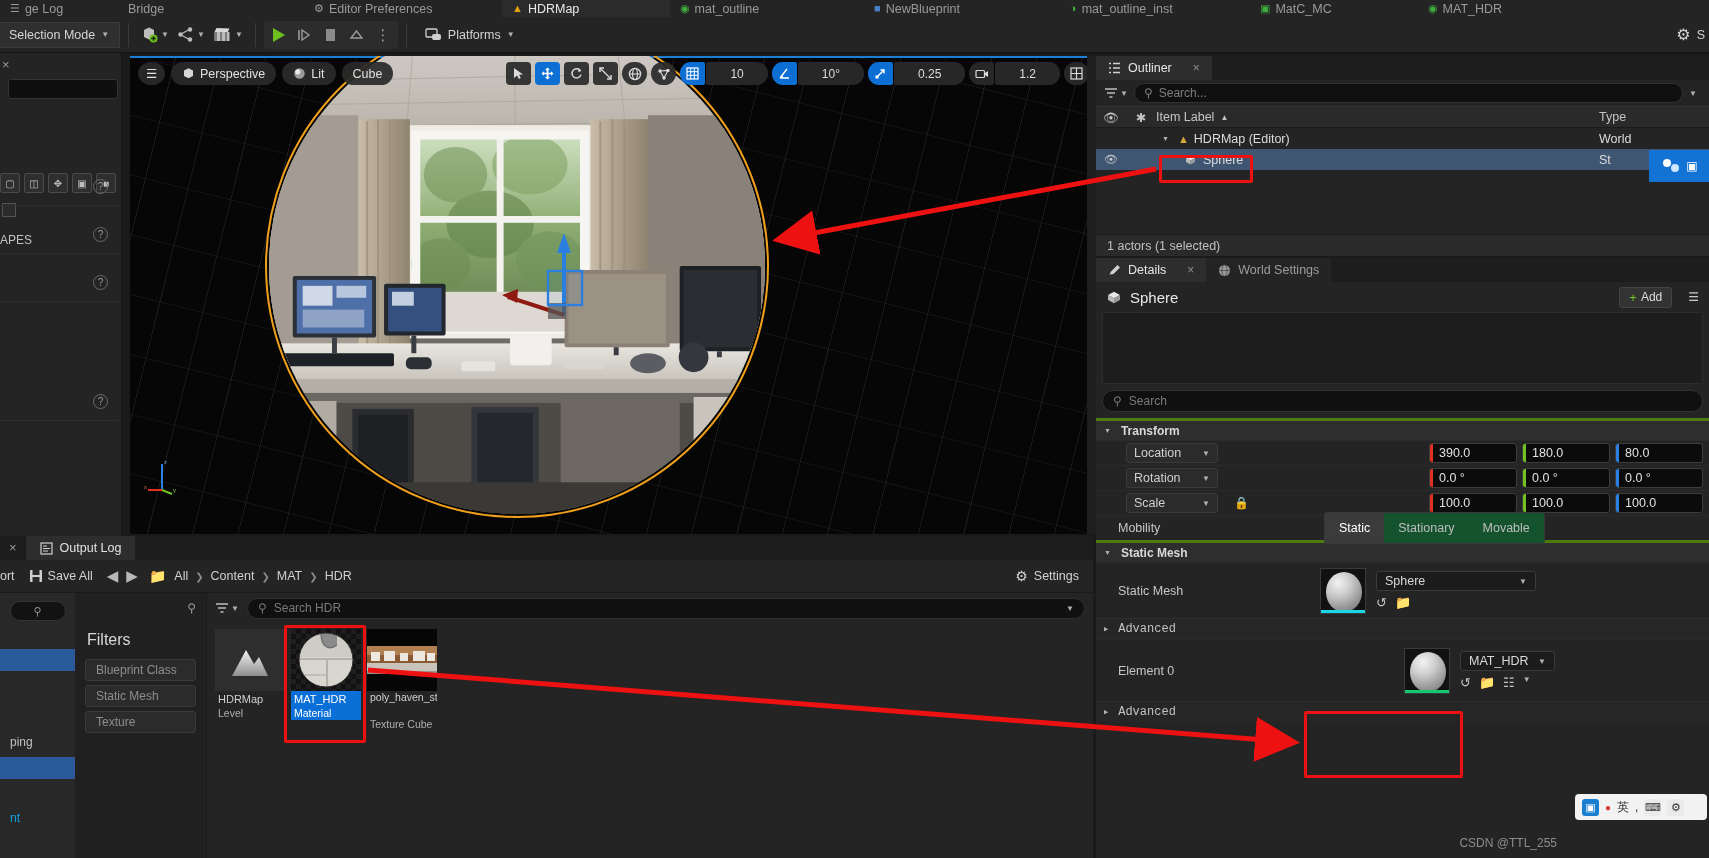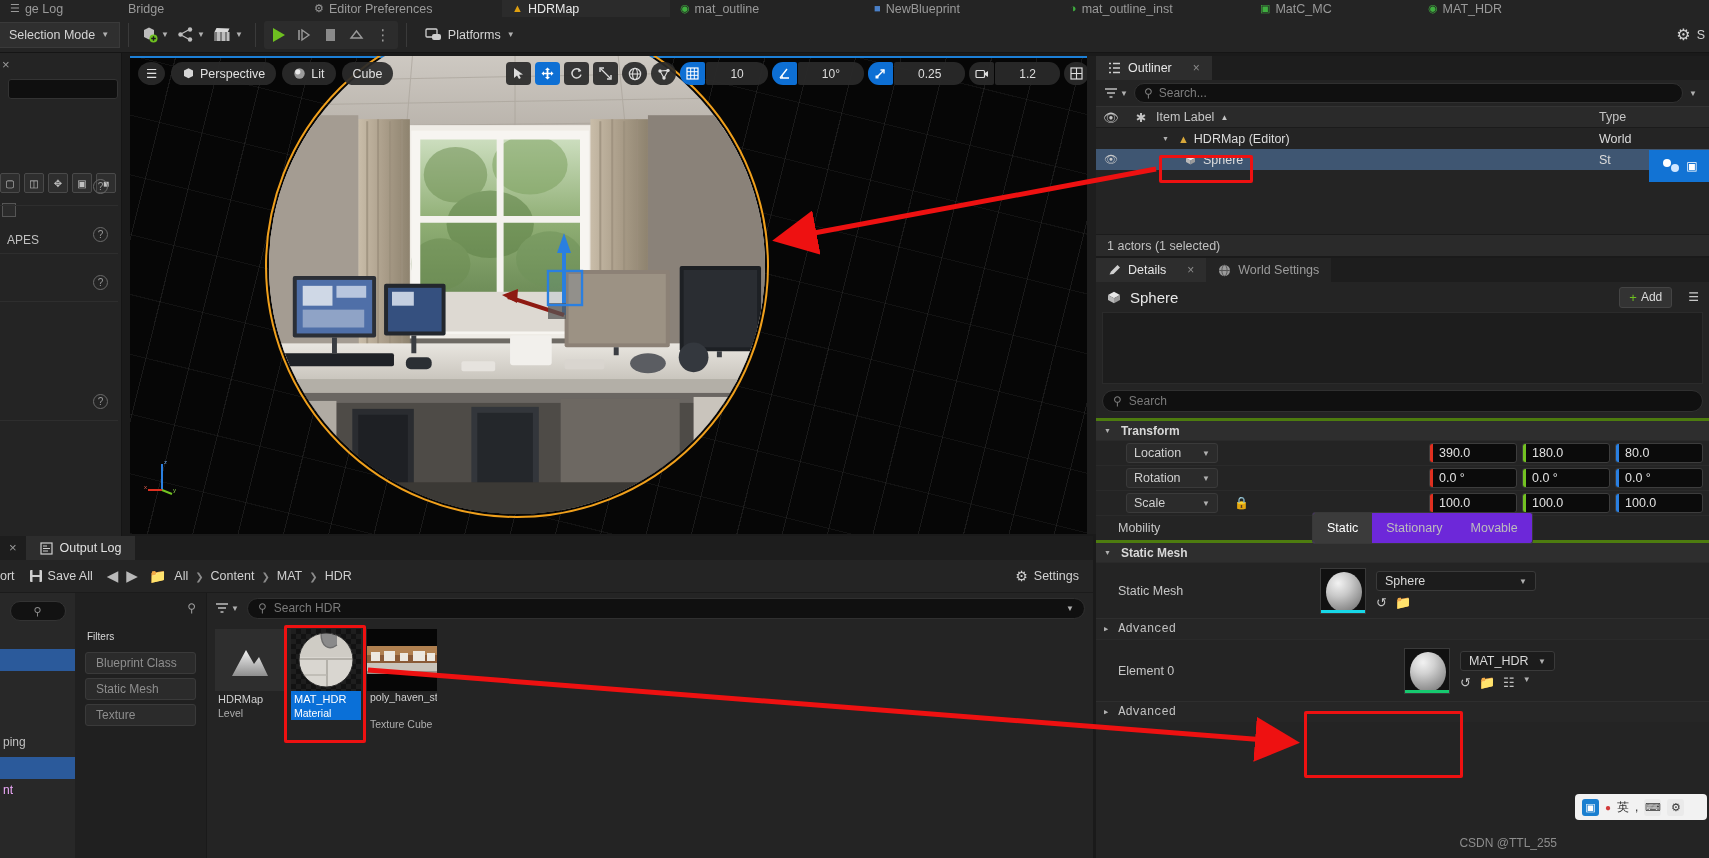--- a/index.html
+++ b/index.html
@@ -67,21 +67,21 @@
     background: #0f0f0f; border: 1px solid #333; border-radius: 3px;
   }
   .le-icons {
     position: absolute; left: 0px; top: 120px; display: flex; gap: 4px; padding-left: 0px;
   }
   .le-icn {
     width: 20px; height: 20px; border: 1px solid #4a4a4a; border-radius: 2px;
     background: #2e2e2e; display: flex; align-items: center; justify-content: center;
     font-size: 10px; color: #c0c0c0;
   }
-  .le-shapes { position: absolute; left: 0; top: 180px; font-size: 12px; color: #c0c0c0; margin-left: 7px; }
+  .le-shapes { position: absolute; left: 0; top: 180px; font-size: 12px; color: #c0c0c0; }
   .le-row {
     position: absolute; left: 0; width: 118px; height: 38px;
     border-bottom: 1px solid #2e2e2e; display: flex; align-items: center;
     justify-content: flex-end; padding-right: 10px;
   }
   .qmark {
     width: 15px; height: 15px; border-radius: 50%; border: 1px solid #6a6a6a;
     color: #9a9a9a; font-size: 10px; display: flex; align-items: center;
     justify-content: center;
   }
@@ -229,21 +229,21 @@
   .vecfields { display: flex; gap: 5px; margin-left: auto; padding-right: 6px; }
   .vfield {
     width: 88px; height: 20px; background: #0b0b0b; border: 1px solid #3d3d3d;
     border-radius: 3px; display: flex; align-items: center; font-size: 12.5px;
     color: #e2e2e2; overflow: hidden;
   }
   .vbar { width: 3px; height: 100%; flex: 0 0 3px; }
   .vtxt { padding-left: 6px; }
   .lock { margin-left: 10px; font-size: 12px; color: #d0d0d0; }
   .mobility {
-    display: flex; margin-left: 0; background: #6d28d9; border: 1px solid #383838;
+    display: flex; margin-left: 12px; background: #14532d; border: 1px solid #383838;
     border-radius: 3px; height: 32px; overflow: hidden;
   }
   .mob {
     padding: 0 14px; display: flex; align-items: center; font-size: 12.5px; color: #bdbdbd;
   }
   .mob.on { background: #3b3b3b; color: #fff; }
   .thumb {
     width: 46px; height: 46px; background: #111; border: 1px solid #3a3a3a;
     position: relative; overflow: hidden; margin-left: 8px;
   }
@@ -286,24 +286,24 @@
     margin-left: auto; display: flex; align-items: center; gap: 6px; padding-right: 14px;
     color: #d2d2d2; font-size: 12.5px;
   }
   .cb-body { position: absolute; left: 0; top: 593px; width: 1093px; height: 265px; background: #242424; }
   .cb-rail { position: absolute; left: 0; top: 0; width: 75px; height: 265px; background: #282828; }
   .rail-search {
     width: 56px; height: 20px; margin: 8px auto; background: #121212; border: 1px solid #333;
     border-radius: 10px; display: flex; align-items: center; justify-content: center;
     color: #8a8a8a; font-size: 11px;
   }
-  .rail-item { height: 22px; display: flex; align-items: center; padding-left: 3px; font-size: 12px; color: #c8c8c8; }
+  .rail-item { height: 22px; display: flex; align-items: center; padding-left: 10px; font-size: 12px; color: #c8c8c8; }
   .rail-item.bluebar { background: #2b5a9b; }
   .cb-filters { position: absolute; left: 75px; top: 0; width: 132px; height: 265px; background: #202020; border-right: 1px solid #1a1a1a; }
-  .filters-title { padding: 8px 0 6px 12px; font-size: 10px; color: #d8d8d8; }
+  .filters-title { padding: 8px 0 6px 12px; font-size: 16px; color: #d8d8d8; }
   .fchip {
     margin: 4px 10px; height: 22px; background: #2b2b2b; border: 1px solid #3a3a3a;
     border-radius: 3px; display: flex; align-items: center; padding-left: 10px;
     font-size: 12px; color: #8e8e8e;
   }
   .cb-main { position: absolute; left: 207px; top: 0; width: 886px; height: 265px; background: #242424; }
   .cb-search-row { height: 30px; display: flex; align-items: center; gap: 8px; padding: 0 8px; }
   .cb-searchfield {
     flex: 1; height: 21px; background: #101010; border: 1px solid #303030; border-radius: 11px;
     display: flex; align-items: center; gap: 7px; padding: 0 10px; color: #7a7a7a; font-size: 12px;
@@ -990,21 +990,21 @@
       <span>Settings</span>
     </div>
   </div>
 
   <div class="cb-body">
     <div class="cb-rail">
       <div class="rail-search">⚲</div>
       <div class="rail-item bluebar" style="margin-top:28px"></div>
       <div class="rail-item" style="margin-top:60px;color:#c0c0c0">ping</div>
       <div class="rail-item bluebar" style="margin-top:4px"></div>
-      <div class="rail-item" style="color:#f0abfc">nt</div>
+      <div class="rail-item" style="margin-top:28px;color:#0ea5e9">nt</div>
     </div>
 
     <div class="cb-filters">
       <div style="height:30px;display:flex;align-items:center;justify-content:flex-end;padding-right:10px">
         <span style="color:#9a9a9a;font-size:12px">⚲</span>
       </div>
       <div class="filters-title">Filters</div>
       <div class="fchip">Blueprint Class</div>
       <div class="fchip">Static Mesh</div>
       <div class="fchip">Texture</div>

